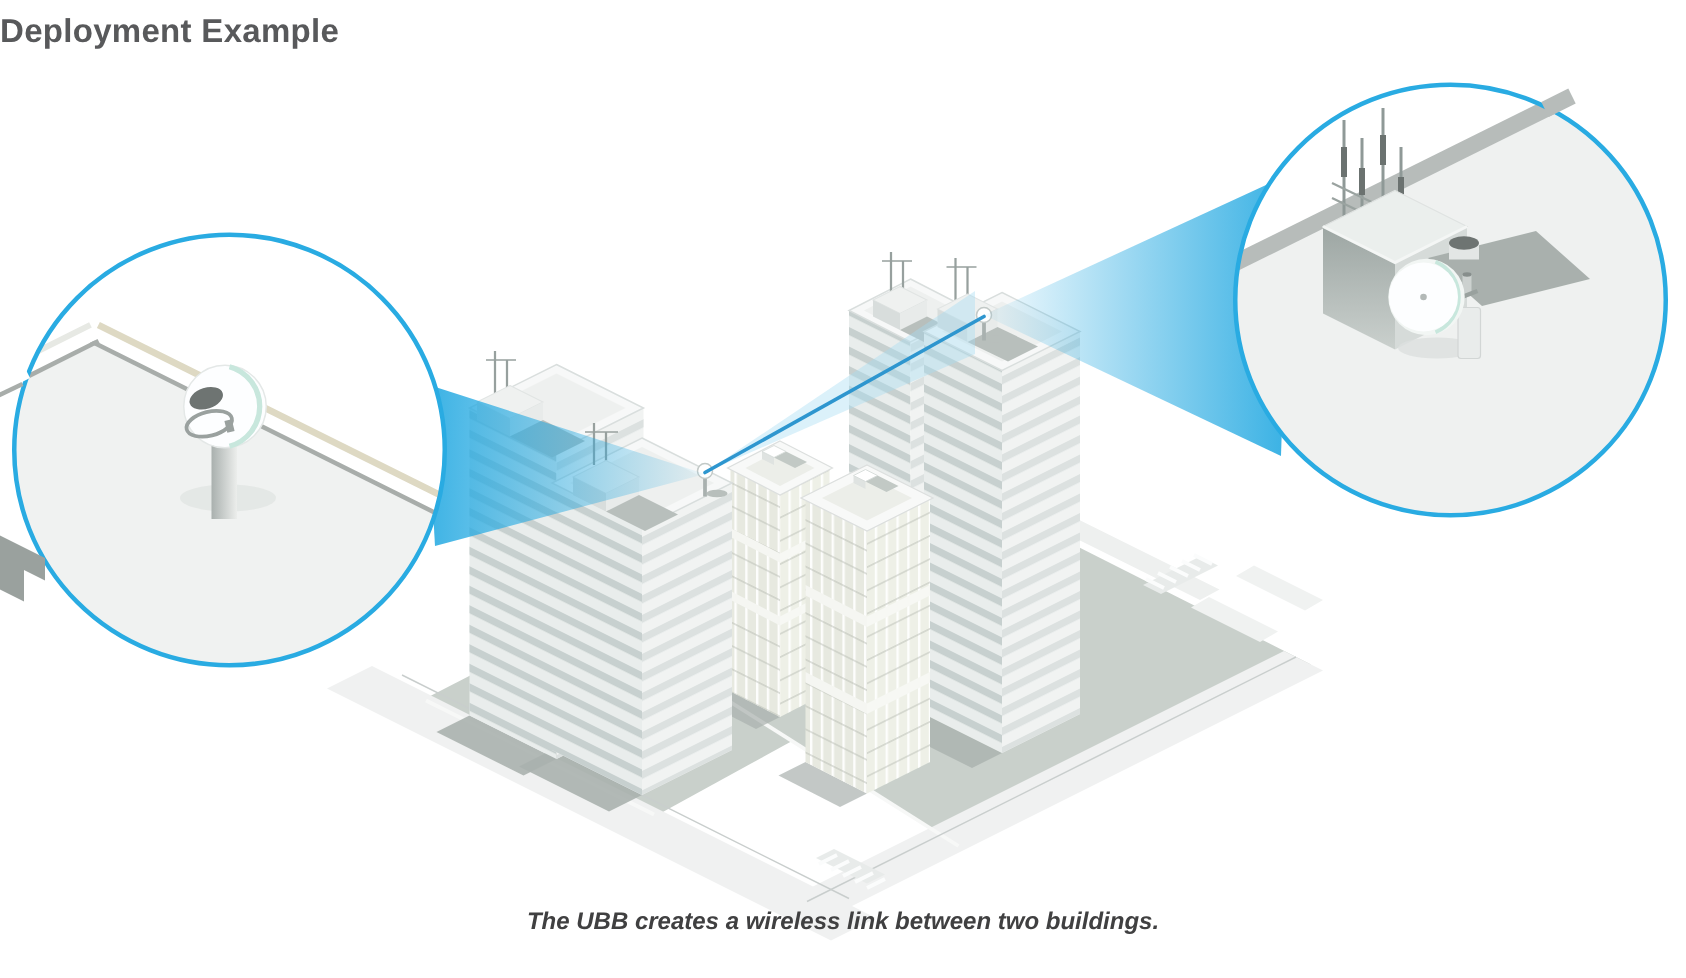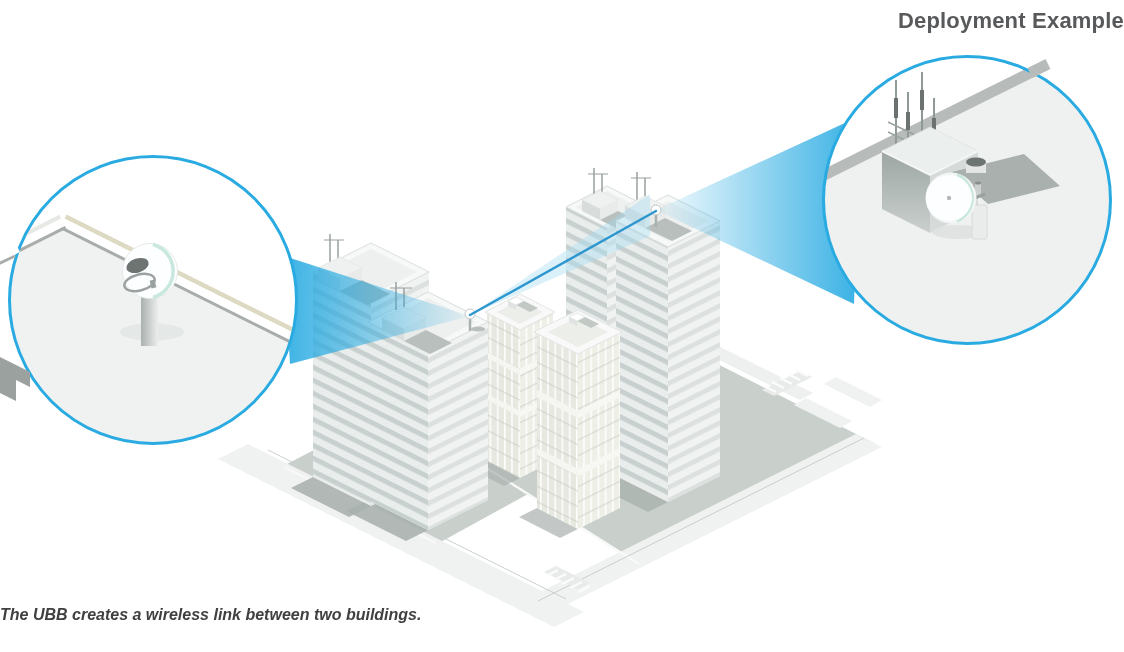--- a/index.html
+++ b/index.html
@@ -1,21 +1,21 @@
 <!DOCTYPE html>
 <html><head>
 <meta charset="utf-8">
 <style>
   html,body{margin:0;padding:0;background:#ffffff;}
   #stage{position:relative;width:1124px;height:652px;background:#ffffff;overflow:hidden;
          font-family:"Liberation Sans",sans-serif;}
   #scene{position:absolute;left:0;top:0;width:1124px;height:652px;}
-  .title{position:absolute;left:0;right:0;top:8px;text-align:right;
+  .title{position:absolute;left:0;right:0;top:8px;text-align:left;
          font-size:22px;font-weight:700;color:#58595b;letter-spacing:.2px;z-index:5;}
-  .caption{position:absolute;left:0;right:0;top:606px;
+  .caption{position:absolute;left:0;right:0;top:606px;text-align:center;
          font-size:16px;font-style:italic;font-weight:600;color:#404041;z-index:5;}
 </style>
 </head>
 <body>
 
 <div id="stage">
 
   <div class="title">Deployment Example</div>
 
   <svg id="scene" viewBox="0 0 1124 652" xmlns="http://www.w3.org/2000/svg">

